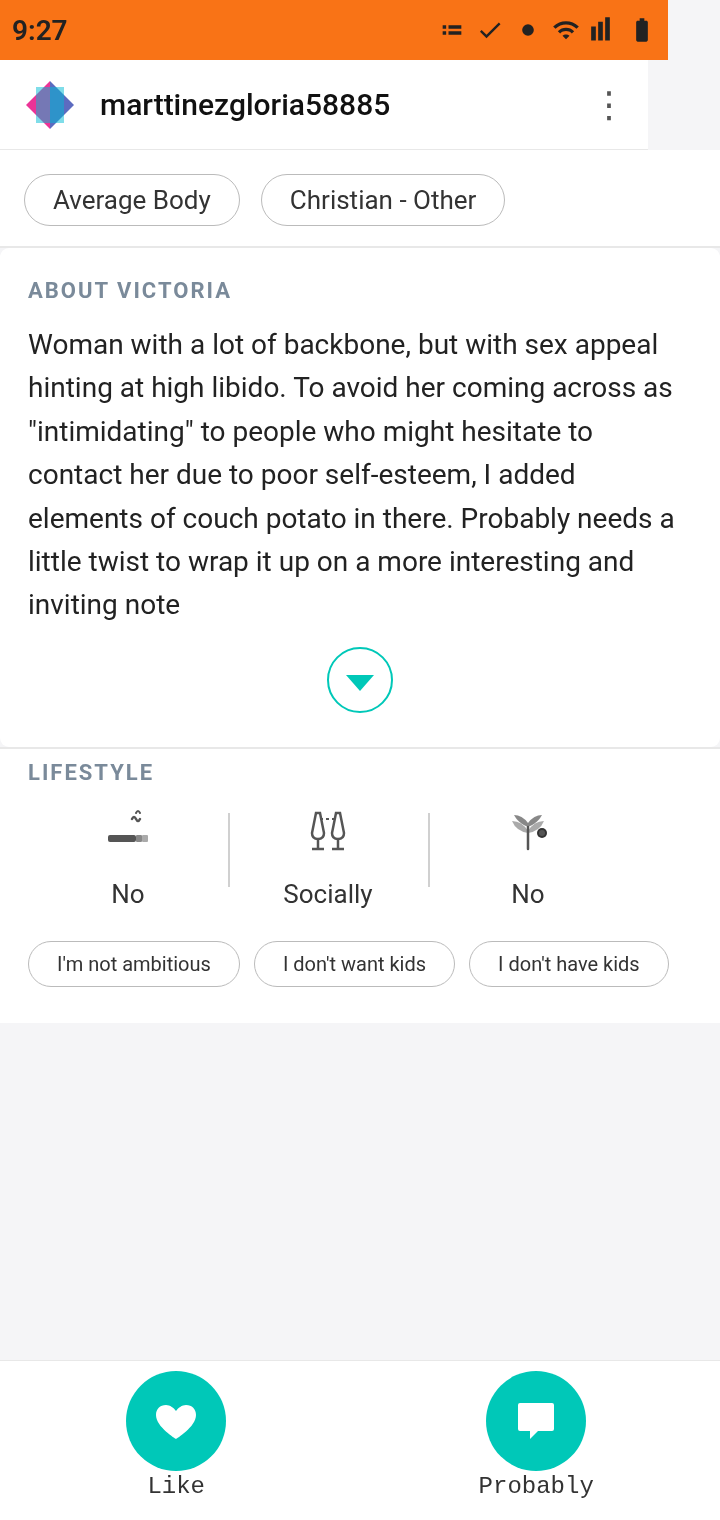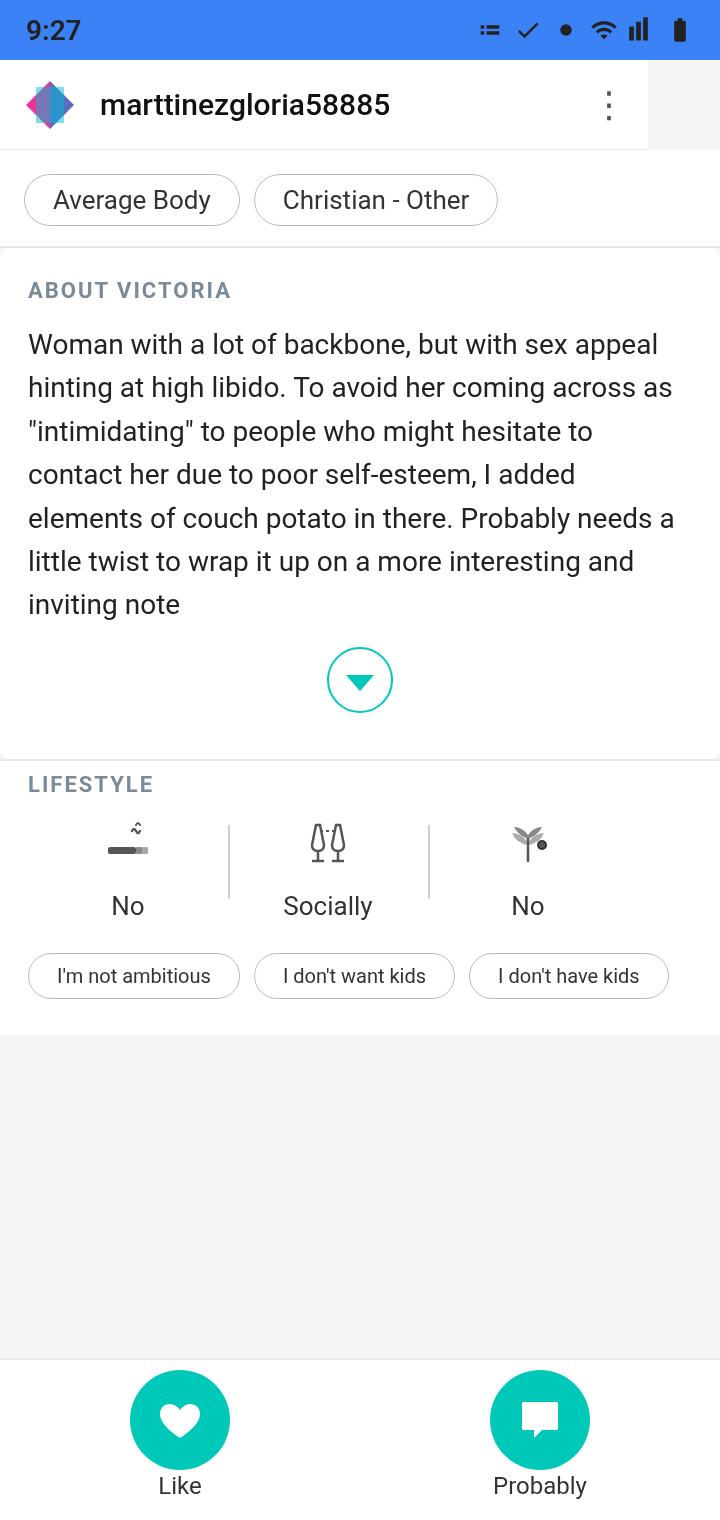--- a/index.html
+++ b/index.html
@@ -7,27 +7,27 @@
     body {
       width: 720px;
       min-height: 1520px;
       background: #f5f5f7;
       font-family: 'Roboto', Arial, sans-serif;
       position: relative;
     }
 
     
     .status-bar {
-      width: 720px;
+      width: 668px;
       height: 60px;
-      background: #3b82f6;
+      background: #f97316;
       display: flex;
       align-items: center;
       justify-content: space-between;
-      padding: 0 26px;
+      padding: 0 12px;
     }
     .status-time {
       font-size: 28px;
       font-weight: 600;
       color: #222;
     }
     .status-icons {
       display: flex;
       align-items: center;
       gap: 10px;
@@ -72,21 +72,21 @@
       color: #555;
       letter-spacing: -2px;
     }
 
     
     .tags-section {
       background: #fff;
       padding: 24px 24px 20px 24px;
       display: flex;
       flex-wrap: wrap;
-      gap: 14px;
+      gap: 21px;
     }
     .tag-chip {
       border: 1.5px solid #bbb;
       border-radius: 28px;
       padding: 10px 28px;
       font-size: 26px;
       color: #333;
       background: #fff;
       display: inline-block;
     }
@@ -94,21 +94,21 @@
     
     .divider {
       height: 2px;
       background: #e8e8e8;
       margin: 0;
     }
 
     
     .about-section {
       background: #fff;
-      padding: 30px 28px 26px 28px;
+      padding: 30px 28px 14px 28px;
       border-radius: 9px;
     }
     .section-label {
       font-size: 22px;
       font-weight: 700;
       color: #7a8a9a;
       letter-spacing: 2px;
       text-transform: uppercase;
       margin-bottom: 20px;
     }
@@ -210,20 +210,21 @@
       align-items: flex-end;
       padding: 10px 0 20px 0;
       border-top: 1px solid #e8e8e8;
       z-index: 100;
     }
     .action-btn {
       display: flex;
       flex-direction: column;
       align-items: center;
       gap: 2px;
+      font-family: Liberation Mono, monospace;
     }
     .action-circle {
       width: 100px;
       height: 100px;
       border-radius: 50%;
       background: #00c8b8;
       display: flex;
       align-items: center;
       justify-content: center;
     }

